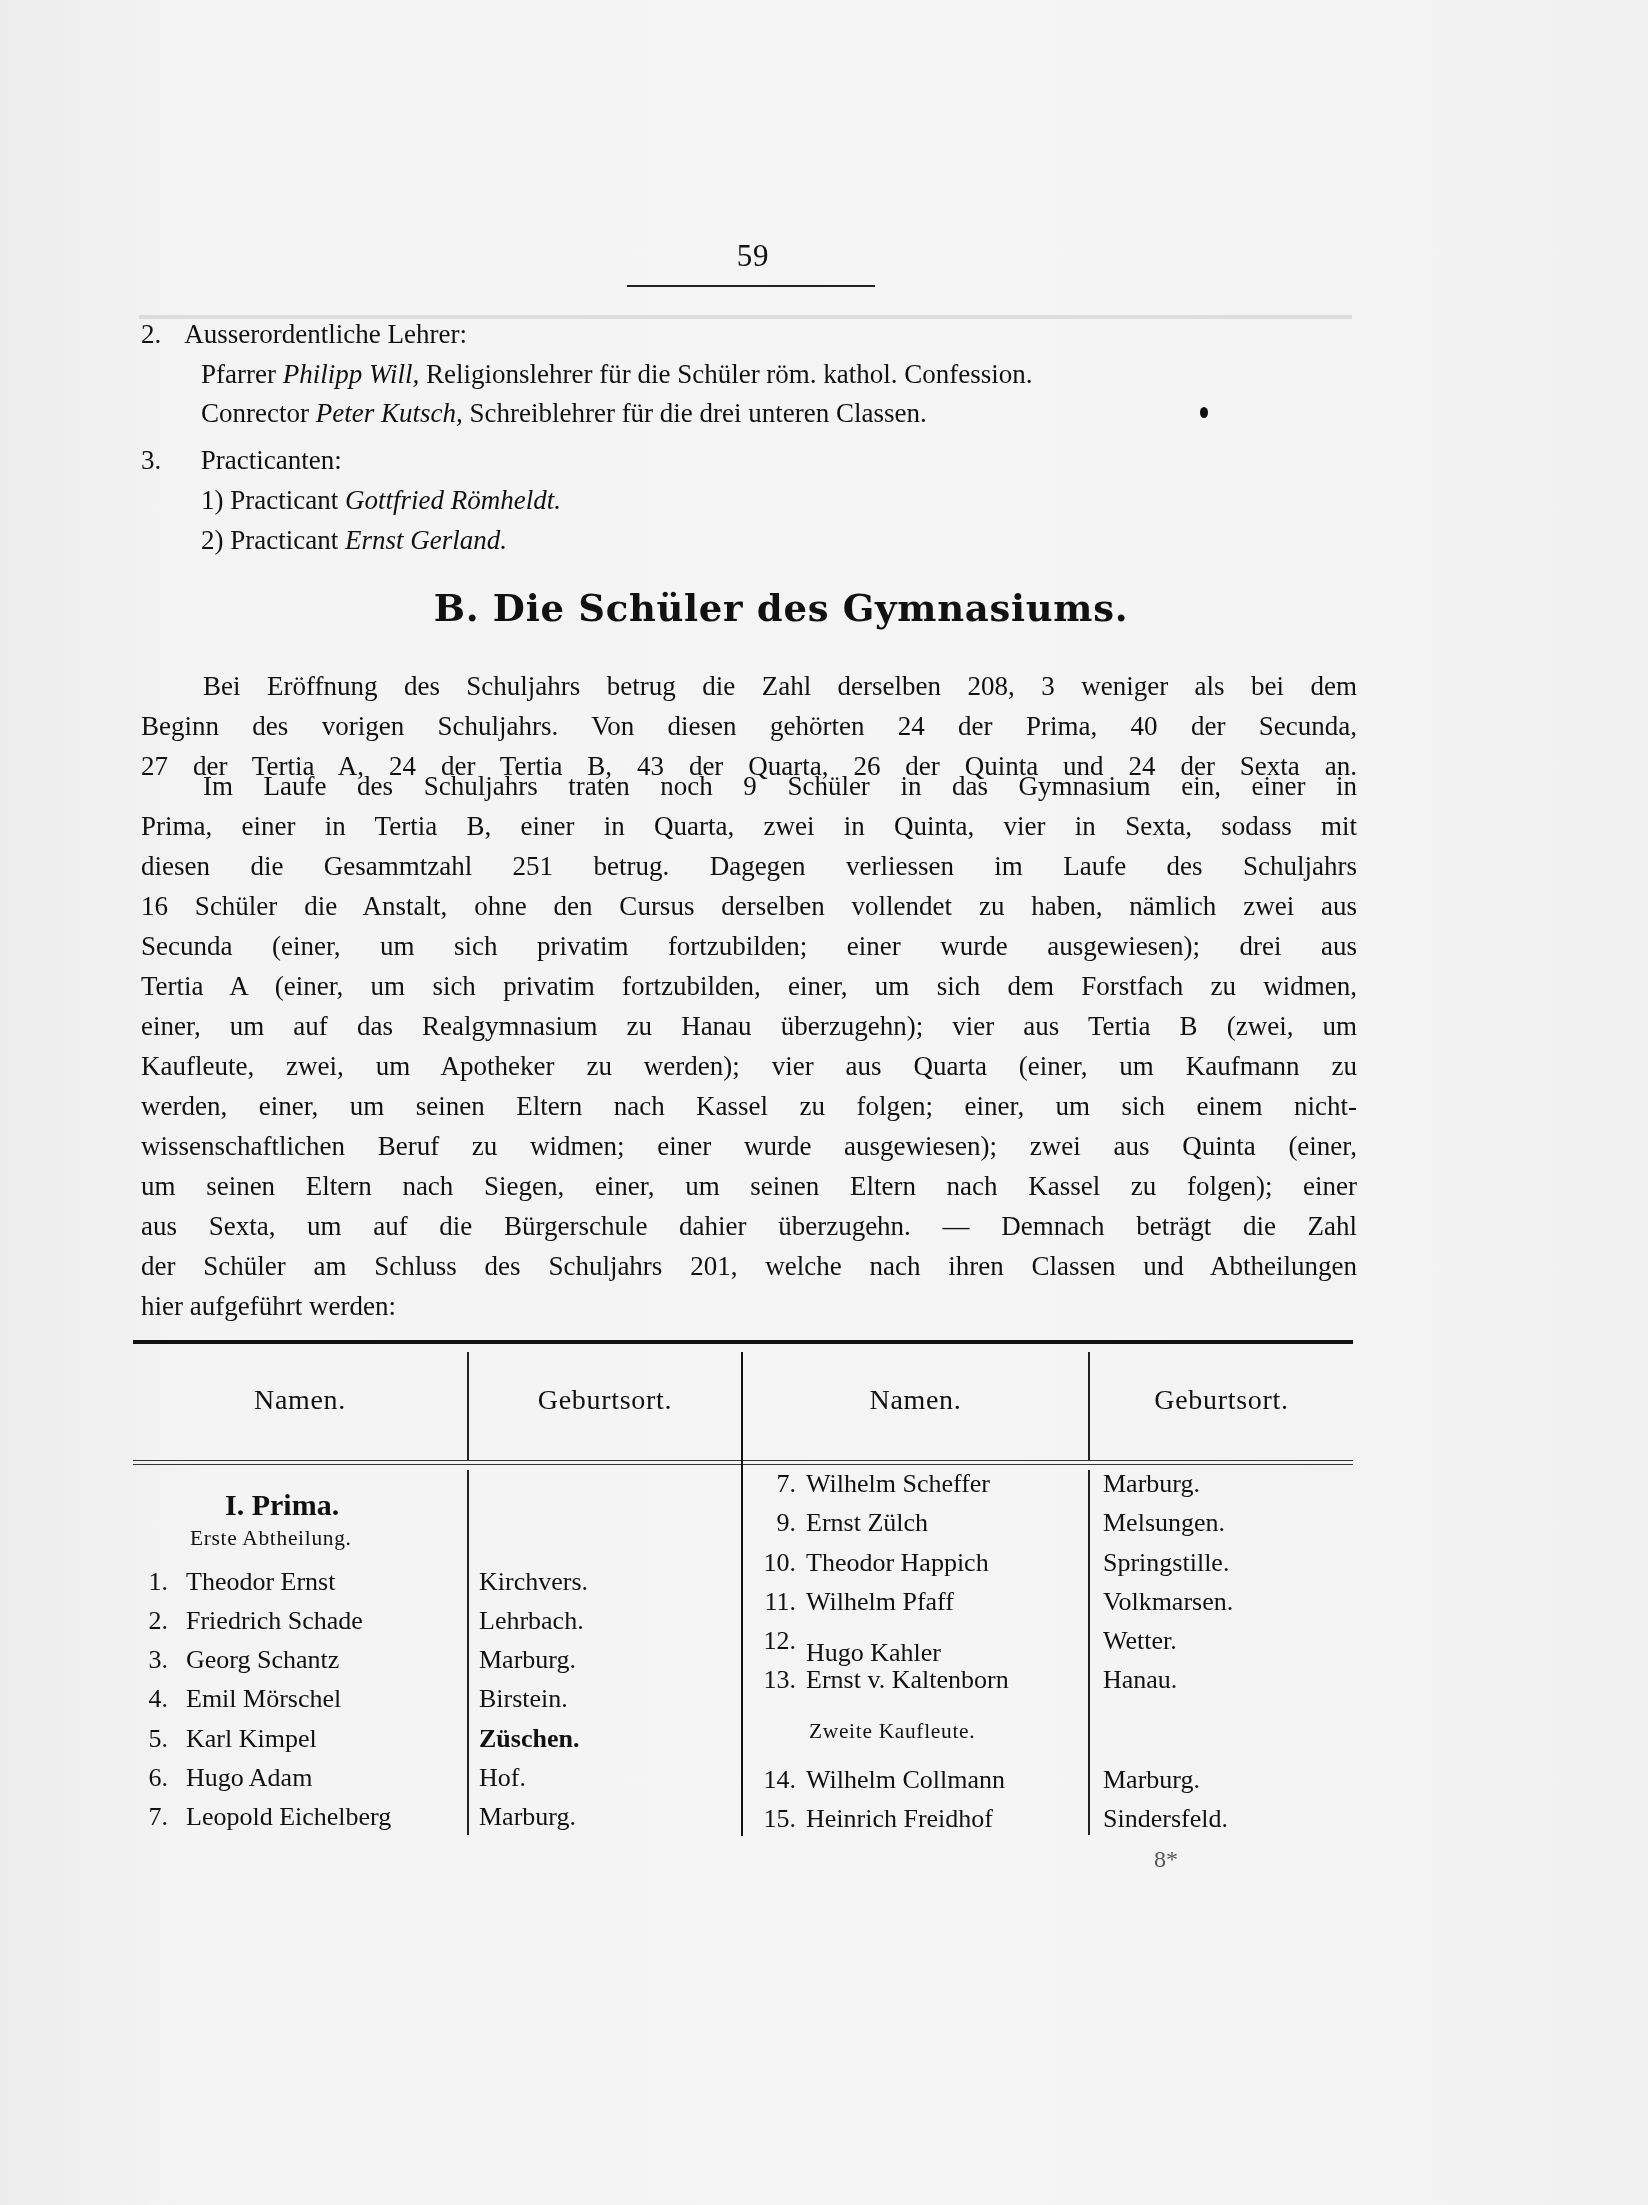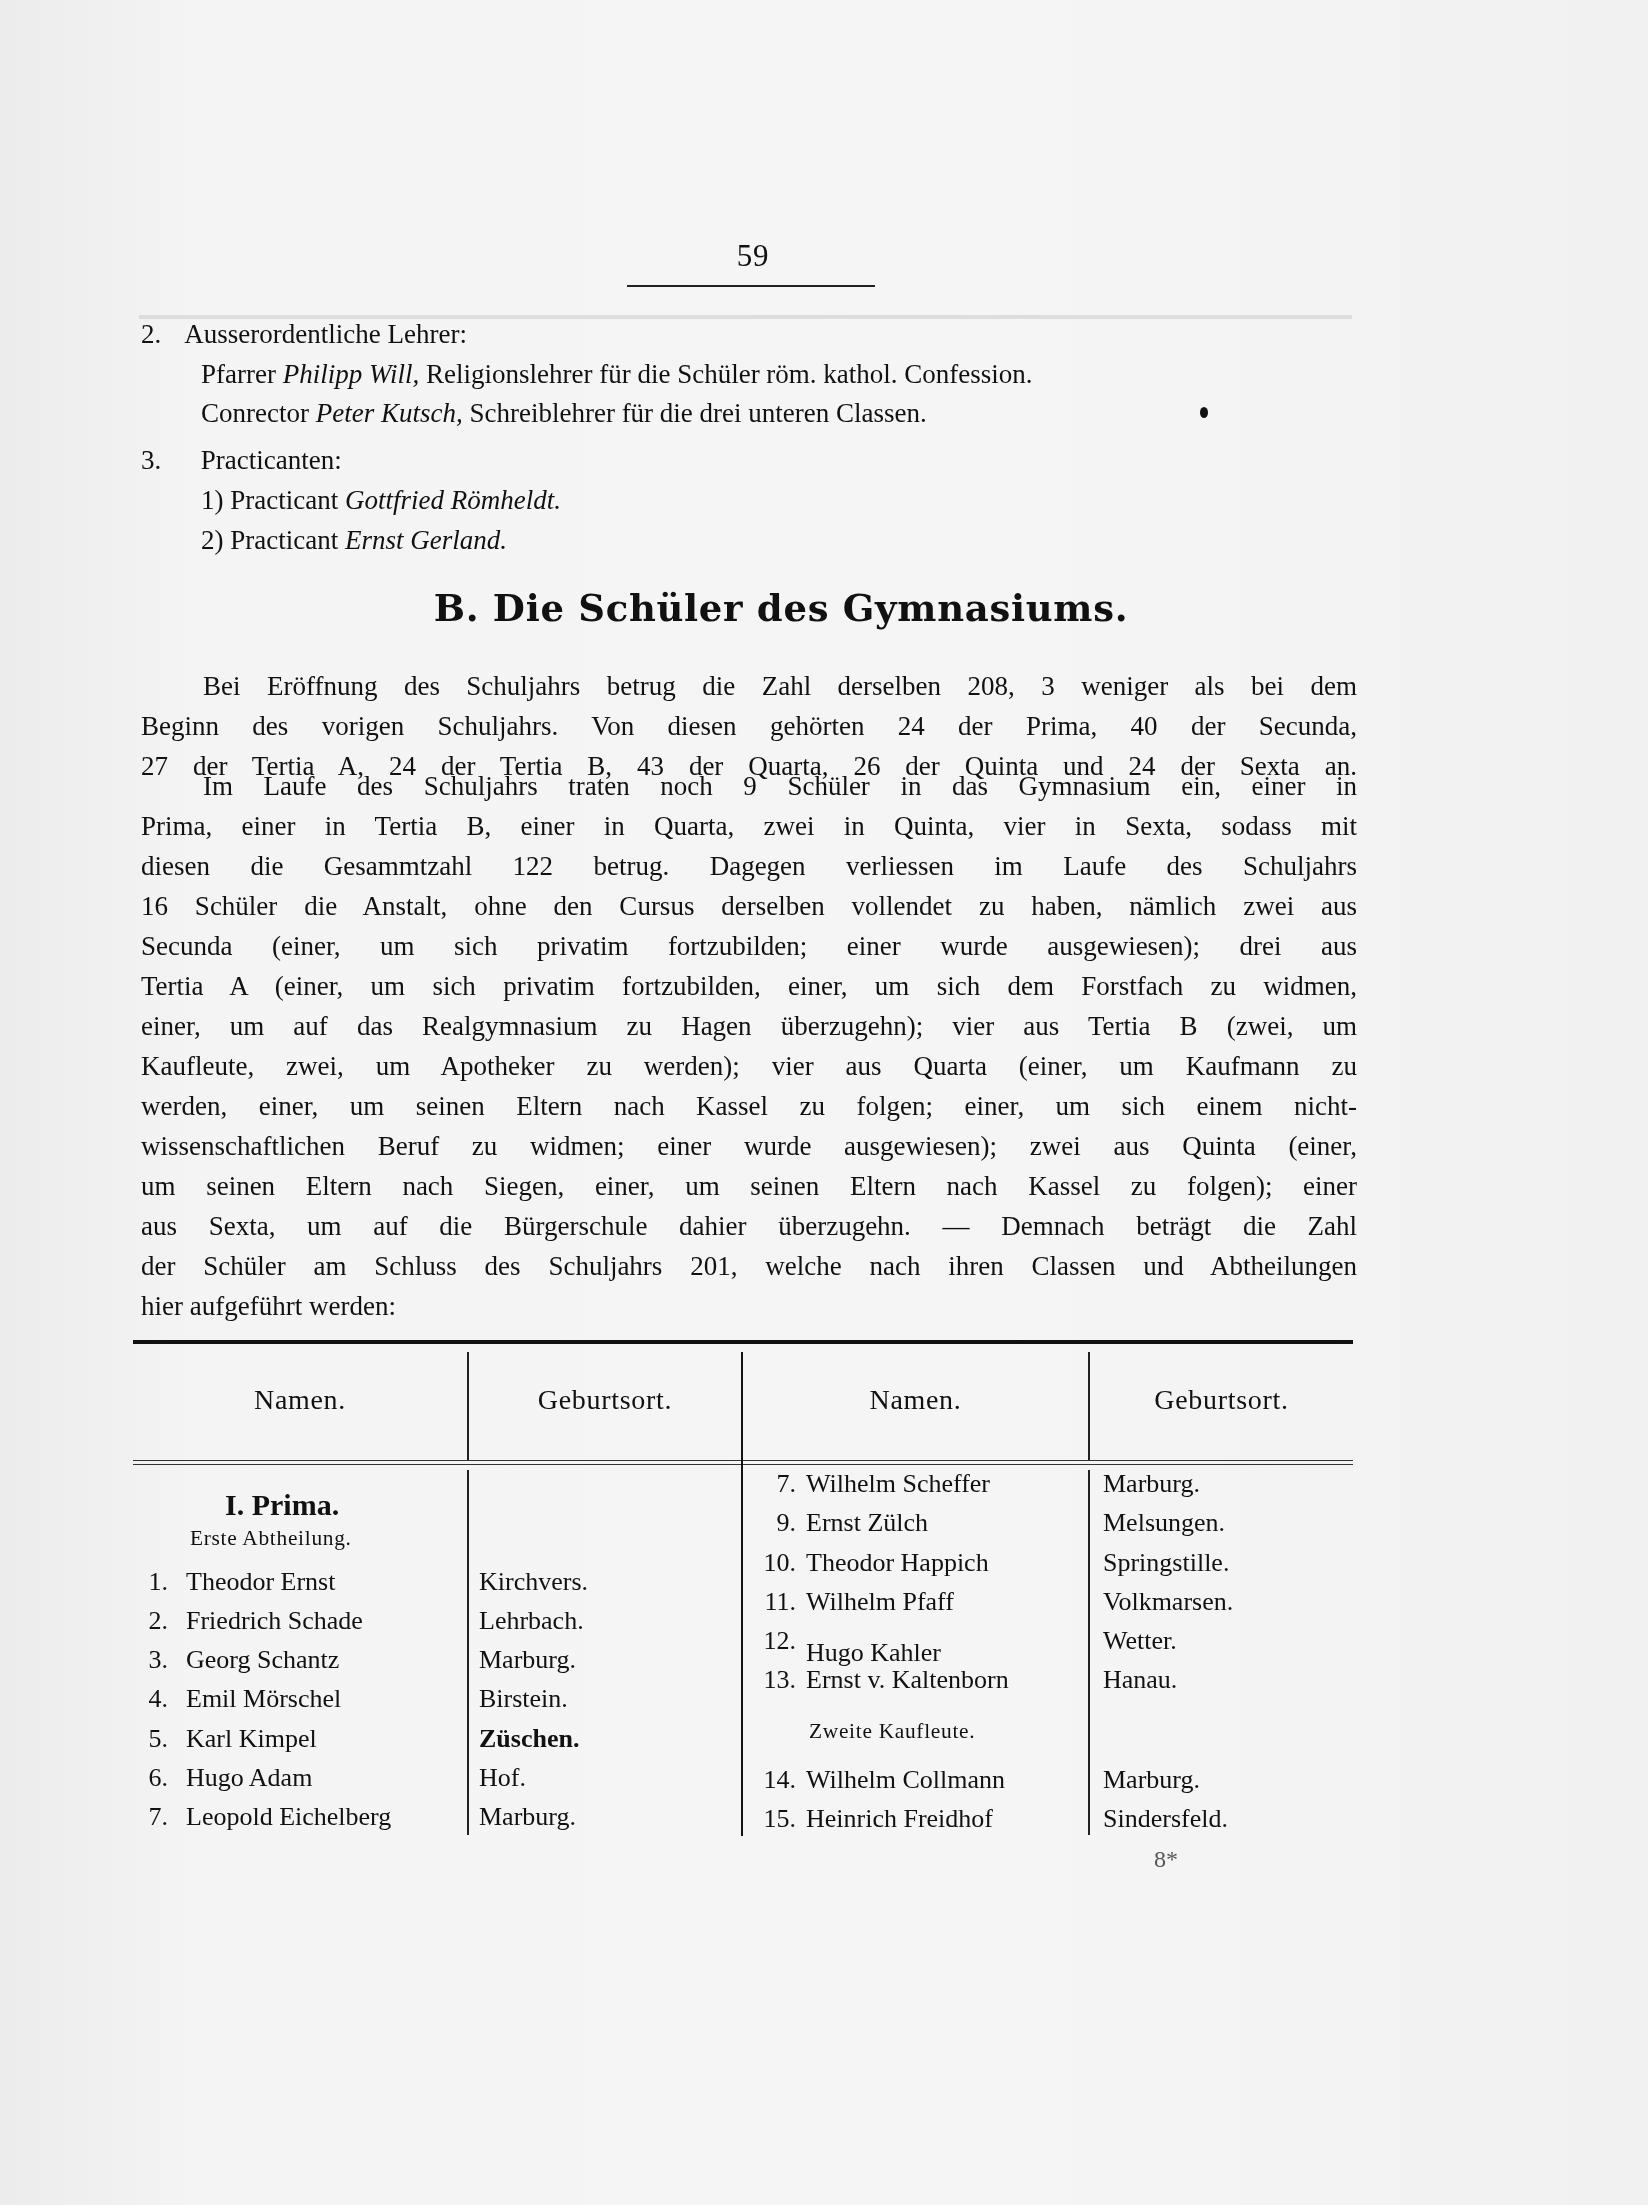--- a/index.html
+++ b/index.html
@@ -180,25 +180,25 @@
 
   <div class="para" style="top:666px;">
     <span class="line indent">Bei Eröffnung des Schuljahrs betrug die Zahl derselben 208, 3 weniger als bei dem</span>
     <span class="line">Beginn des vorigen Schuljahrs. Von diesen gehörten 24 der Prima, 40 der Secunda,</span>
     <span class="line">27 der Tertia A, 24 der Tertia B, 43 der Quarta, 26 der Quinta und 24 der Sexta an.</span>
   </div>
 
   <div class="para" style="top:766px;">
     <span class="line indent">Im Laufe des Schuljahrs traten noch 9 Schüler in das Gymnasium ein, einer in</span>
     <span class="line">Prima, einer in Tertia B, einer in Quarta, zwei in Quinta, vier in Sexta, sodass mit</span>
-    <span class="line">diesen die Gesammtzahl 122 betrug. Dagegen verliessen im Laufe des Schuljahrs</span>
+    <span class="line">diesen die Gesammtzahl 251 betrug. Dagegen verliessen im Laufe des Schuljahrs</span>
     <span class="line">16 Schüler die Anstalt, ohne den Cursus derselben vollendet zu haben, nämlich zwei aus</span>
     <span class="line">Secunda (einer, um sich privatim fortzubilden; einer wurde ausgewiesen); drei aus</span>
     <span class="line">Tertia A (einer, um sich privatim fortzubilden, einer, um sich dem Forstfach zu widmen,</span>
-    <span class="line">einer, um auf das Realgymnasium zu Hagen überzugehn); vier aus Tertia B (zwei, um</span>
+    <span class="line">einer, um auf das Realgymnasium zu Hanau überzugehn); vier aus Tertia B (zwei, um</span>
     <span class="line">Kaufleute, zwei, um Apotheker zu werden); vier aus Quarta (einer, um Kaufmann zu</span>
     <span class="line">werden, einer, um seinen Eltern nach Kassel zu folgen; einer, um sich einem nicht-</span>
     <span class="line">wissenschaftlichen Beruf zu widmen; einer wurde ausgewiesen); zwei aus Quinta (einer,</span>
     <span class="line">um seinen Eltern nach Siegen, einer, um seinen Eltern nach Kassel zu folgen); einer</span>
     <span class="line">aus Sexta, um auf die Bürgerschule dahier überzugehn. — Demnach beträgt die Zahl</span>
     <span class="line">der Schüler am Schluss des Schuljahrs 201, welche nach ihren Classen und Abtheilungen</span>
     <span class="line last">hier aufgeführt werden:</span>
   </div>
 
   <div class="tbl">

